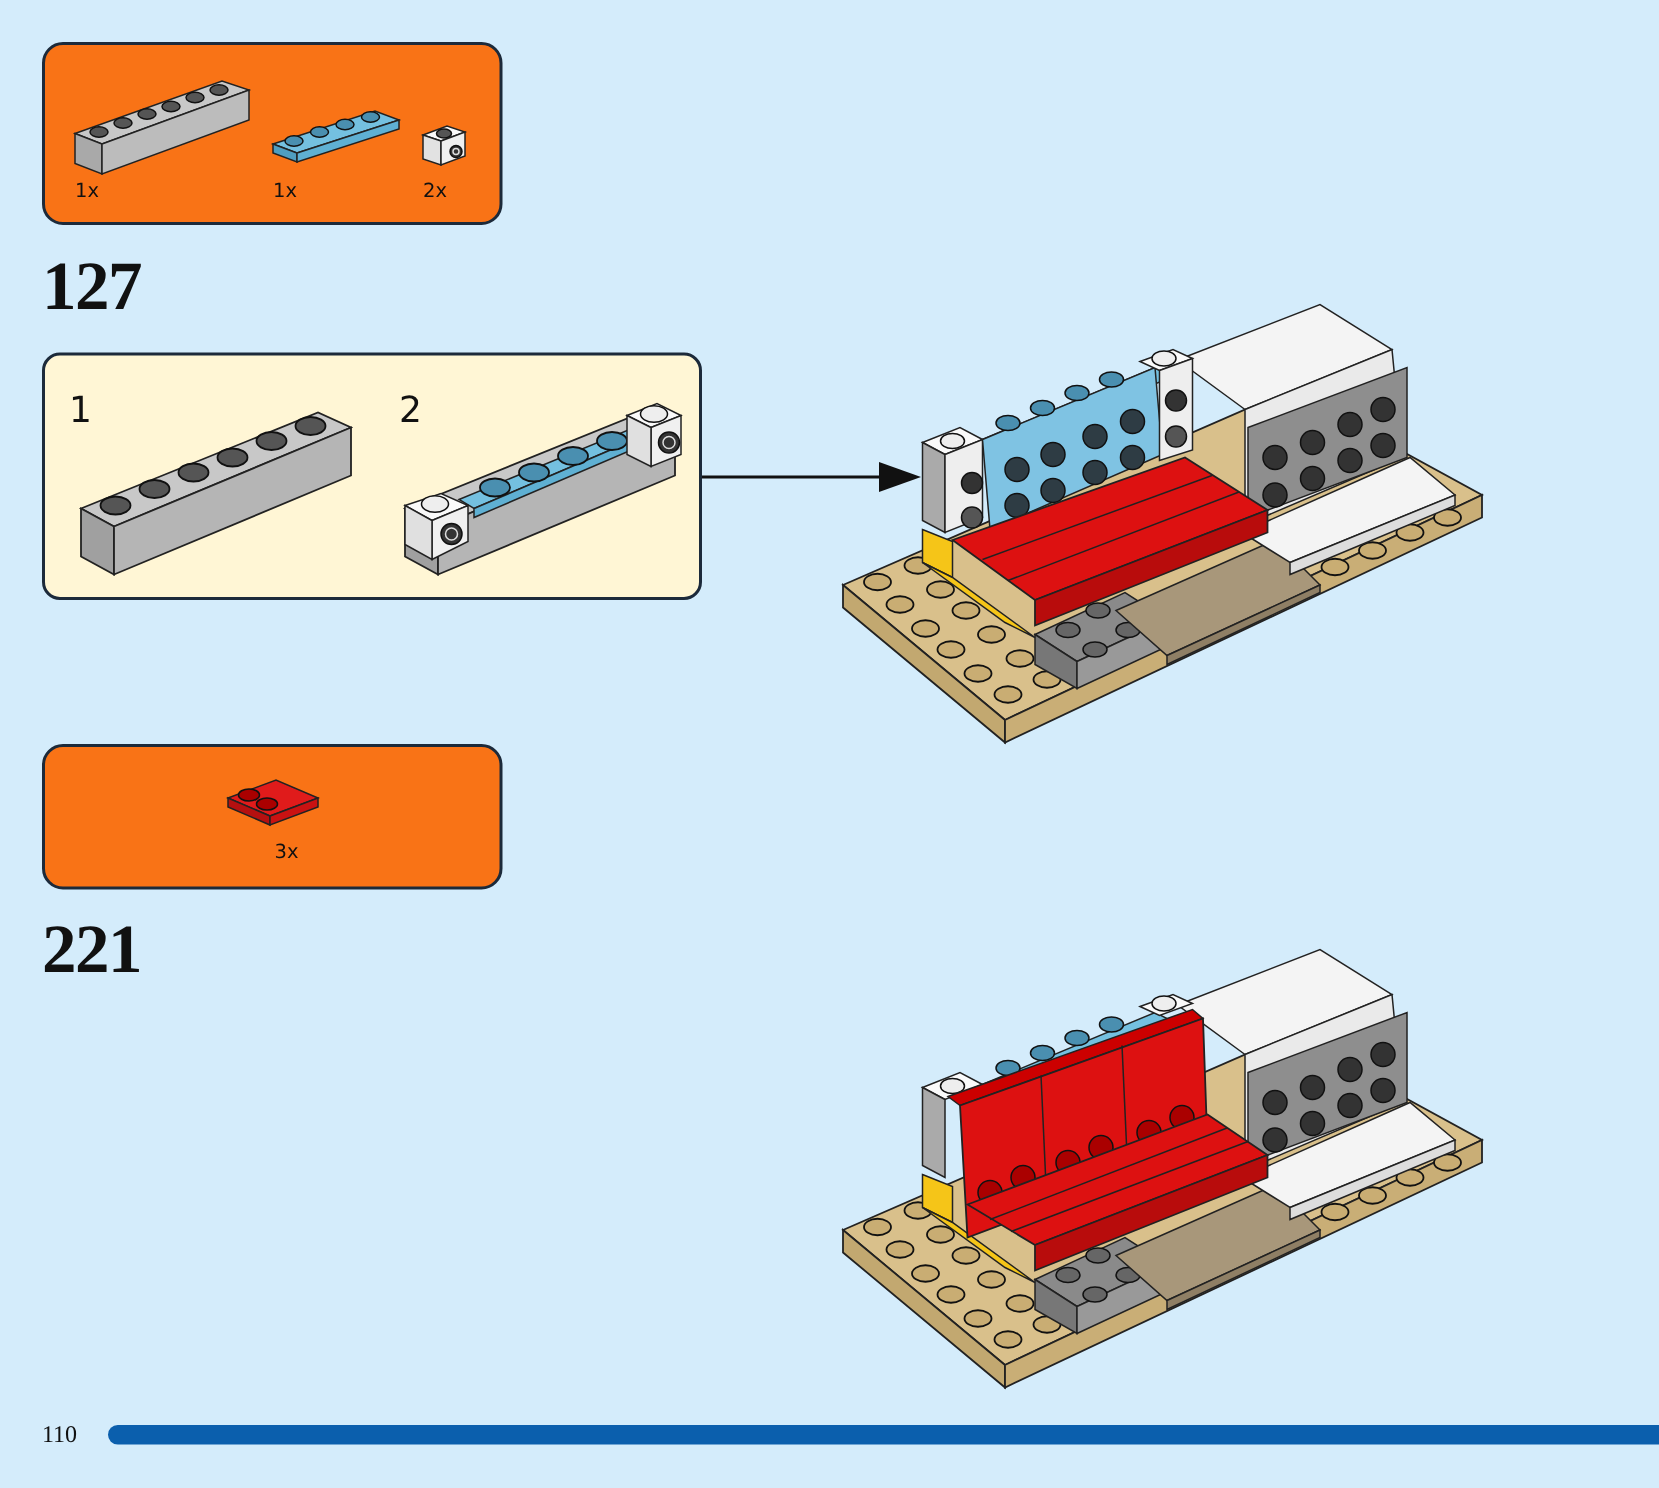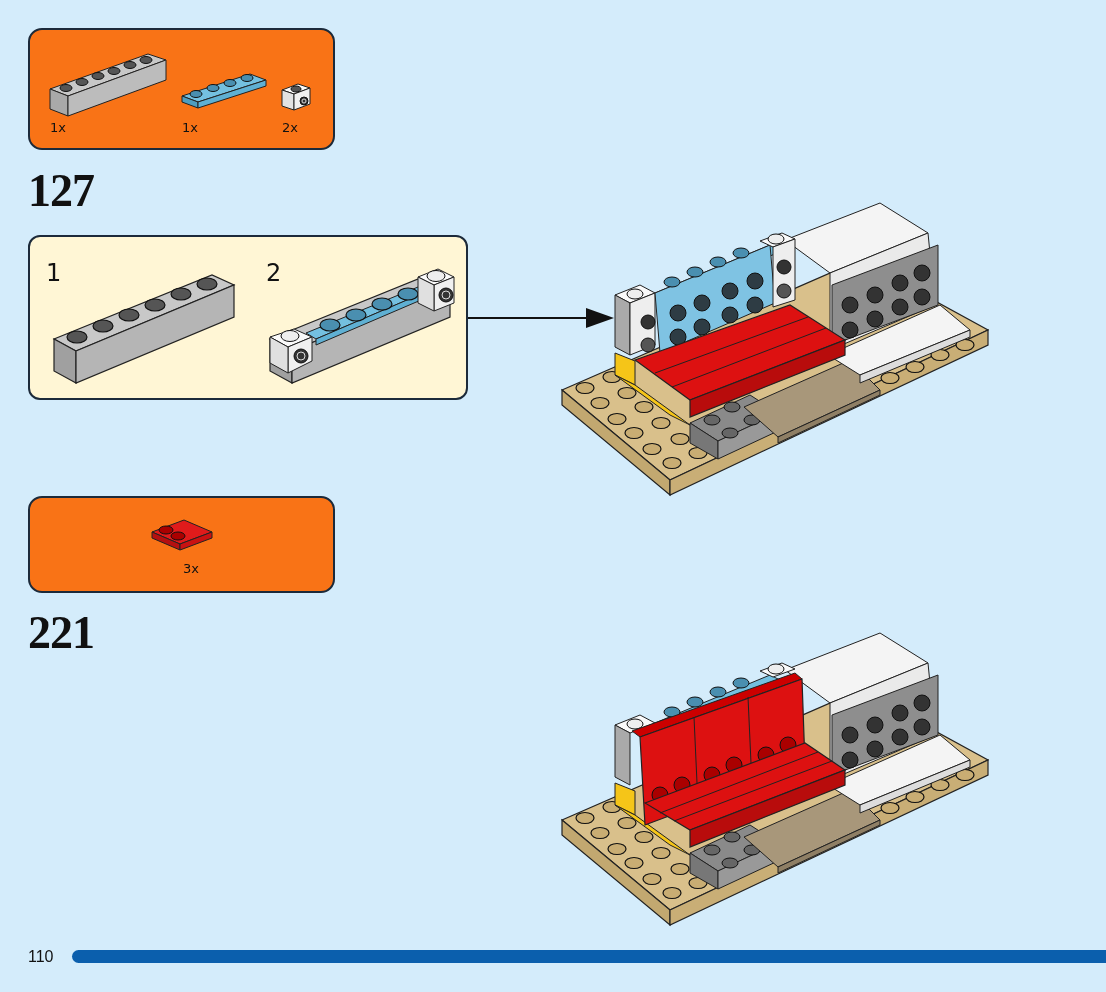--- a/index.html
+++ b/index.html
@@ -10,21 +10,21 @@
       color:#111;
     }
     .box {
       position:absolute; border:2px solid #1c2a3a; border-radius:12px; box-sizing:border-box;
     }
     .parts { background:#f97316;border-radius:14px; }
     .sub { background:#fff6d5; }
     .qty { position:absolute; font-size:13px; font-family:"DejaVu Sans", sans-serif; color:#111; }
     .step-num { position:absolute; font-size:46px; font-weight:bold; letter-spacing:-1px; font-family:Liberation Serif, serif; }
     .sub-num { position:absolute; font-size:24px; font-family:"DejaVu Sans", sans-serif; }
-    .page-num { position:absolute; left:28px; top:948px; font-size:16px; font-family:Liberation Sans, sans-serif; }
+    .page-num { position:absolute; left:28px; top:948px; font-size:16px; font-family:Liberation Serif, serif; }
     .progress-track { position:absolute; left:72px; top:950px; width:1040px; height:13px; }
     .progress-fill { position:absolute; left:0; top:0; height:13px; background:#0b5fad; border-radius:7px 0 0 7px; }
     svg { position:absolute; overflow:visible; }
   </style>
 </head>
 <body>
 
 <div class="box parts" style="left:28px;top:28px;width:307px;height:122px;">
 
   <svg style="left:18px;top:14px;" width="120" height="70" viewBox="0 0 120 70">

